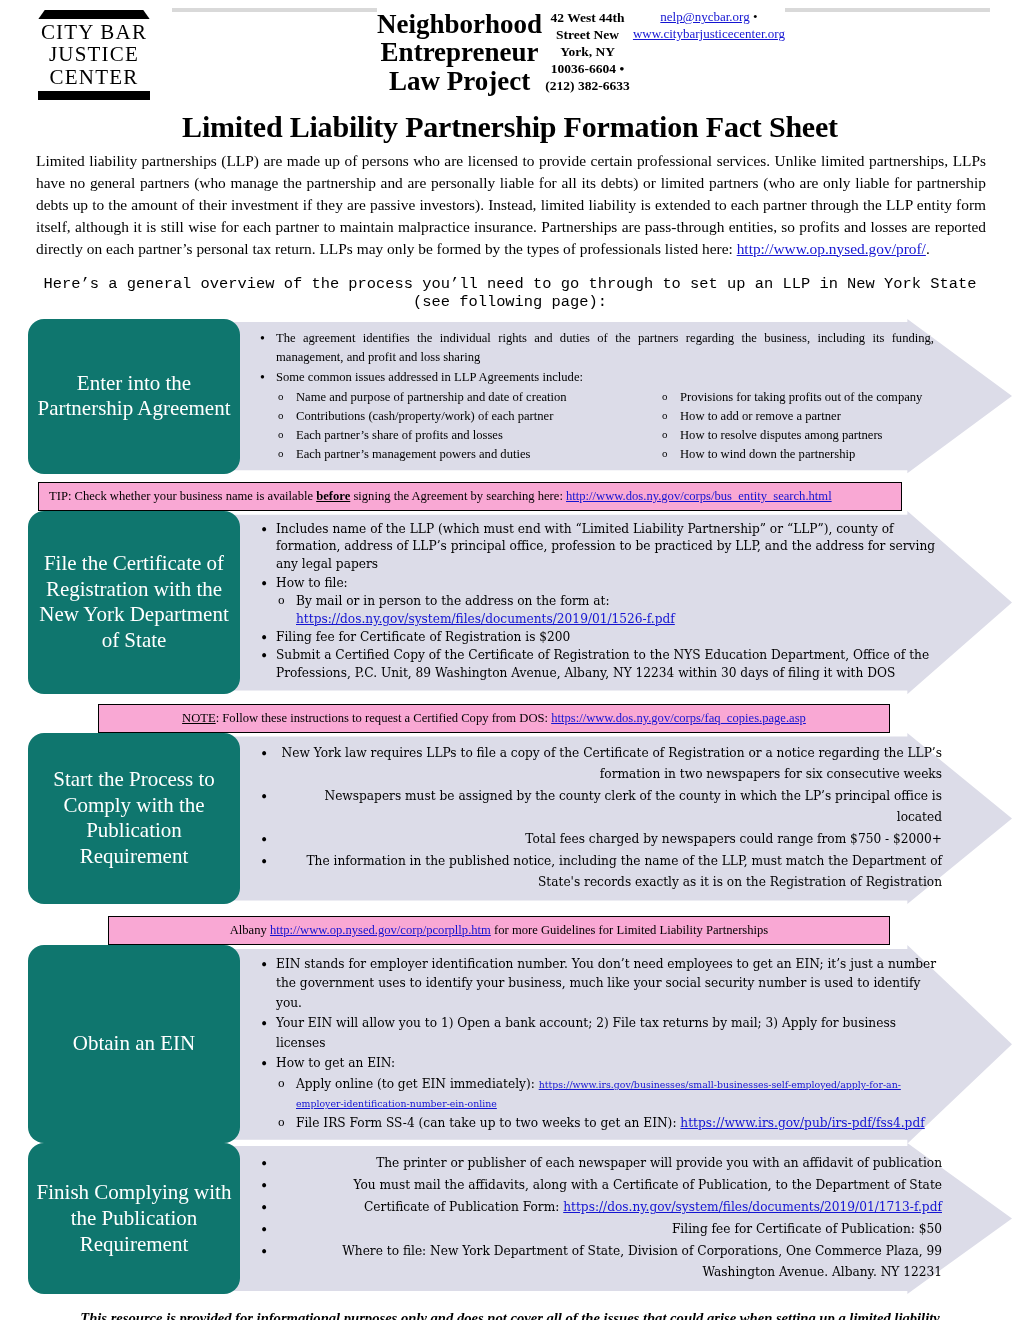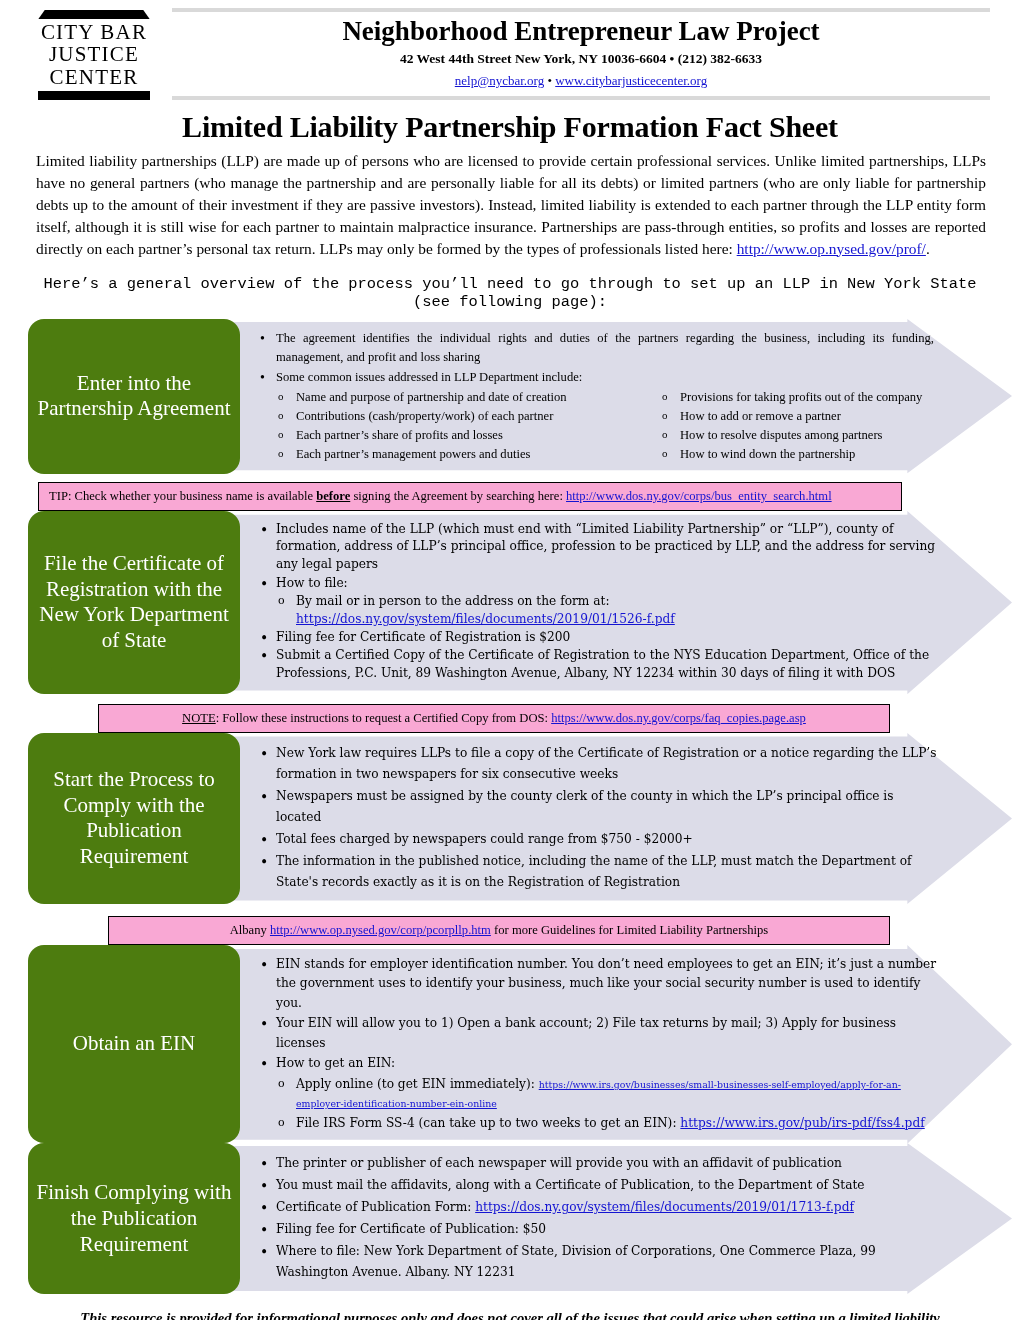--- a/index.html
+++ b/index.html
@@ -44,21 +44,21 @@
     font-weight: 400;
     letter-spacing: 1.2px;
     line-height: 1.05;
     text-align: center;
     color: #000;
     padding: 2px 0 3px 0;
   }
   .header-right {
     flex: 1;
     display: flex;
-    flex-direction: column;
+    flex-direction: row;
     justify-content: space-between;
     padding-left: 18px;
   }
   .hr-line {
     height: 4px;
     background: #d9d9d9;
     width: 100%;
   }
   .hr-line.bottom { background: #d9d9d9; }
   .org-title {
@@ -130,21 +130,21 @@
     right: 8px;
     z-index: 0;
   }
   .arrow-wrap svg { width: 100%; height: 100%; display: block; }
 
   .step-label {
     position: relative;
     z-index: 2;
     flex: 0 0 212px;
     margin-left: 28px;
-    background: #4d7c0f;
+    background: #0f766e;
     border-radius: 16px;
     color: #ffffff;
     display: flex;
     align-items: center;
     justify-content: center;
     text-align: center;
     font-family: "Liberation Serif", "DejaVu Serif", serif;
     font-size: 21px;
     line-height: 1.22;
     padding: 10px 8px;
@@ -188,21 +188,21 @@
   .two-col { display: flex; gap: 19px; margin-top: 0; align-items: flex-end; }
   .two-col .col { flex: 1; }
   .two-col .col.right { flex: 0 0 300px; }
 
   
   .s2 .step-body, .s3 .step-body, .s4 .step-body, .s5 .step-body {
     font-family: "DejaVu Serif", "Liberation Serif", serif;
     font-size: 12.2px;
     line-height: 1.45;
   }
-  .s3 .step-body, .s5 .step-body { line-height: 1.72; }
+  .s3 .step-body, .s5 .step-body { line-height: 1.72; text-align: right; }
   .s4 .step-body { line-height: 1.6; }
 
   .tiny { font-size: 9.4px; }
 
   
   .callout {
     position: relative;
     z-index: 3;
     border: 1.6px solid #000;
     background: #f9a8d4;
@@ -267,21 +267,21 @@
   <div class="step s1">
     <div class="arrow-wrap">
       <svg viewBox="0 0 100 100" preserveAspectRatio="none" aria-hidden="true">
         <polygon points="0,2 88,2 88,0 100,50 88,100 88,98 0,98" fill="#dcdce8"></polygon>
       </svg>
     </div>
     <div class="step-label">Enter into the Partnership Agreement</div>
     <div class="step-body">
       <ul class="b">
         <li class="just">The agreement identifies the individual rights and duties of the partners regarding the business, including its funding, management, and profit and loss sharing</li>
-        <li>Some common issues addressed in LLP Department include:</li>
+        <li>Some common issues addressed in LLP Agreements include:</li>
       </ul>
       <div class="two-col">
         <div class="col">
           <ul class="sub">
             <li>Name and purpose of partnership and date of creation</li>
             <li>Contributions (cash/property/work) of each partner</li>
             <li>Each partner’s share of profits and losses</li>
             <li>Each partner’s management powers and duties</li>
           </ul>
         </div>

